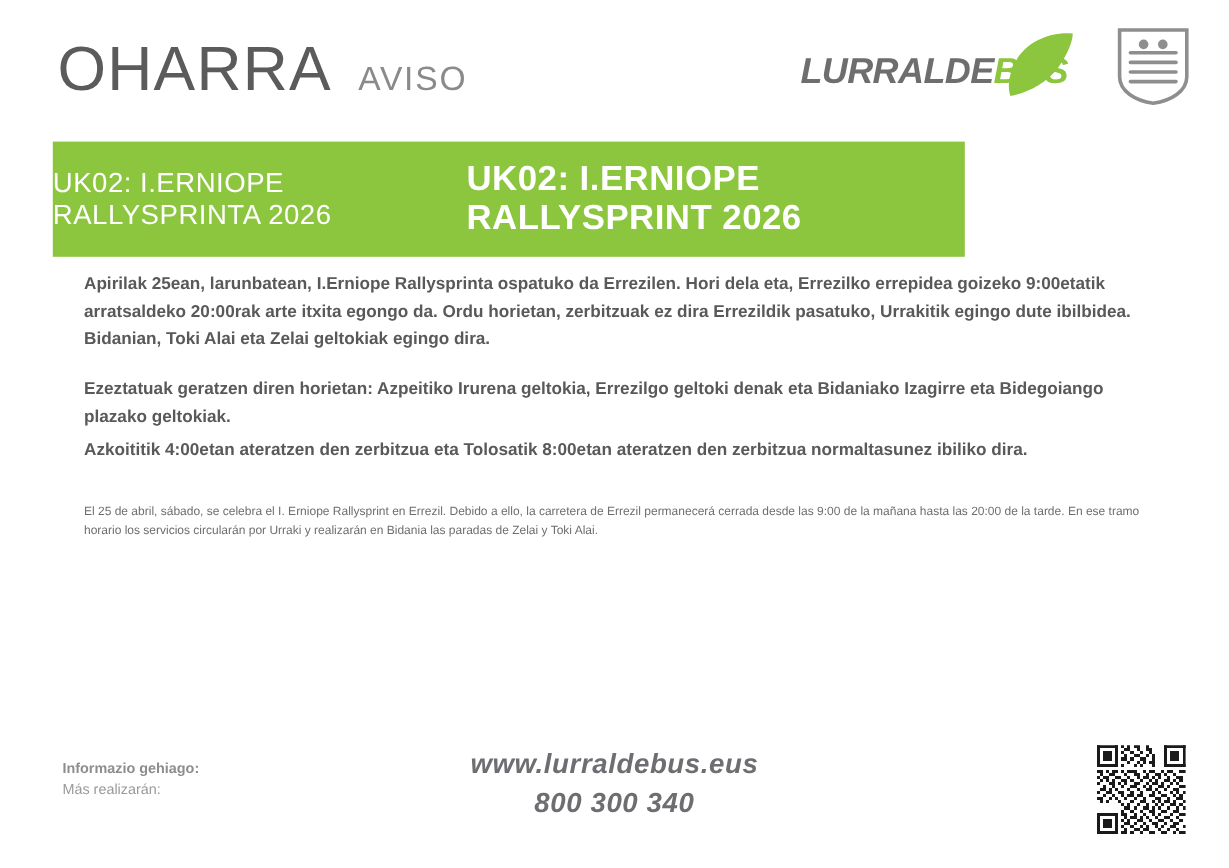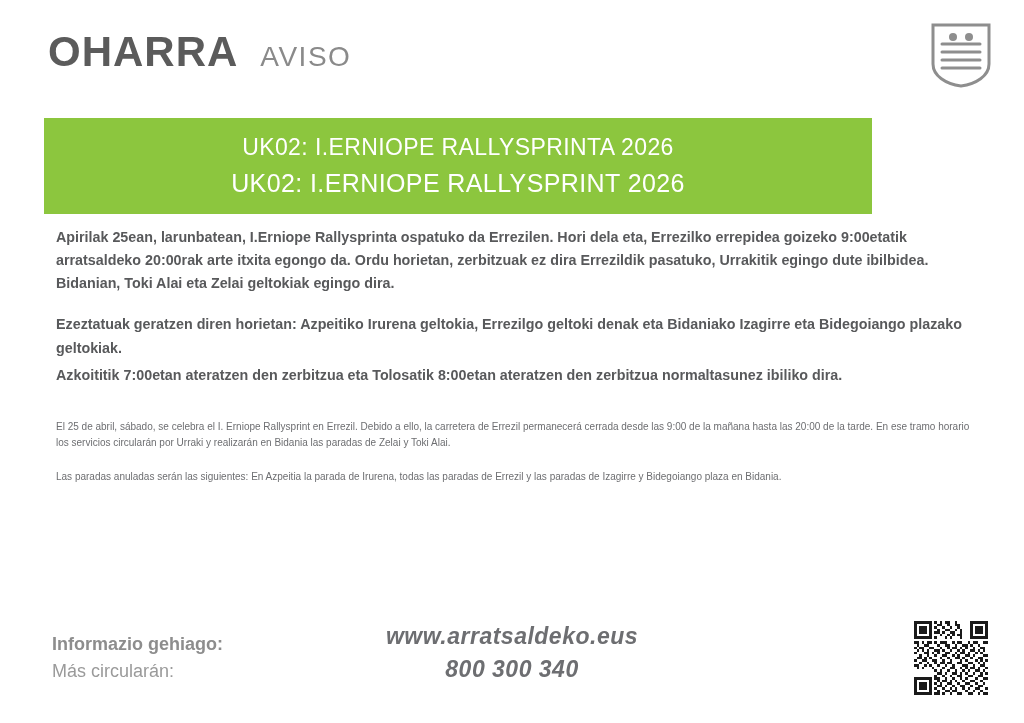--- a/index.html
+++ b/index.html
@@ -32,22 +32,22 @@
   }
   .title-block {
     position: absolute;
     left: 48px;
     top: 28px;
     display: flex;
     align-items: baseline;
     gap: 22px;
   }
   .title-eu {
-    font-size: 42px;
-    font-weight: bold;
+    font-size: 52px;
+    font-weight: normal;
     color: #5b5b5b;
     letter-spacing: 1px;
     font-family: "Liberation Sans", sans-serif;
   }
   .title-es {
     font-size: 28px;
     font-weight: 300;
     color: #8a8a8a;
     letter-spacing: 1.5px;
     font-family: "Liberation Sans", sans-serif;
@@ -88,50 +88,50 @@
     top: 22px;
     width: 62px;
     height: 66px;
   }
 
   
   .banner {
     position: absolute;
     left: 44px;
     top: 118px;
-    width: 828px;
+    width: 760px;
     height: 96px;
     background: #8cc63e;
     color: #ffffff;
     display: flex;
-    flex-direction: column;
+    flex-direction: row;
     align-items: center;
-    justify-content: center;
+    justify-content: flex-end;
     gap: 8px;
   }
   .banner-line1 {
     font-size: 23px;
     font-weight: 500;
     letter-spacing: 0.4px;
   }
   .banner-line2 {
-    font-size: 25px;
-    font-weight: 400;
+    font-size: 29px;
+    font-weight: 700;
     letter-spacing: 0.4px;
   }
 
   
   .content {
     position: absolute;
     left: 56px;
     top: 226px;
     width: 916px;
   }
   .para {
-    margin: 0 0 18px 0;
+    margin: 0 0 18px 14px;
     line-height: 1.62;
   }
   .para.eu {
     font-size: 14.3px;
     font-weight: bold;
     color: #58595b;
   }
   .para.es {
     font-size: 10px;
     font-weight: normal;
@@ -148,21 +148,21 @@
     width: 1024px;
     height: 110px;
   }
   .more-info {
     position: absolute;
     left: 52px;
     top: 18px;
     line-height: 1.5;
   }
   .more-info div {
-    font-size: 18px;
+    font-size: 12px;
     color: #9a9a9a;
   }
   .more-info .eu { font-weight: bold; color: #8d8d8d; }
 
   .web {
     position: absolute;
     left: 0;
     right: 0;
     top: 10px;
     text-align: center;
@@ -194,51 +194,58 @@
 <body>
 
 <div class="page">
 
   <div class="header">
     <div class="title-block">
       <span class="title-eu">OHARRA</span>
       <span class="title-es">AVISO</span>
     </div>
 
+    <div class="logo">
+      <svg class="logo-leaf" viewBox="0 0 62 56">
+        <path d="M60 2 C40 0 18 10 10 30 C6 40 6 48 8 54 C20 52 38 44 48 30 C56 19 60 8 60 2 Z" fill="#8cc63e"></path>
+      </svg>
+      <div class="logo-text">
+        <span class="t1">LURRALDE</span><span class="t2">BUS</span>
+      </div>
+    </div>
 
     <svg class="crest" viewBox="0 0 62 66">
       <path d="M3 3 H59 V42 C59 54 46 62 31 64 C16 62 3 54 3 42 Z" fill="none" stroke="#8e8e8e" stroke-width="3"></path>
       <path d="M12 22 h38 M12 30 h38 M12 38 h38 M12 46 h38" stroke="#8e8e8e" stroke-width="3" fill="none" stroke-linecap="round"></path>
       <circle cx="23" cy="15" r="4" fill="#8e8e8e"></circle>
       <circle cx="39" cy="15" r="4" fill="#8e8e8e"></circle>
     </svg>
   </div>
 
   <div class="banner">
     <div class="banner-line1">UK02: I.ERNIOPE RALLYSPRINTA 2026</div>
     <div class="banner-line2">UK02: I.ERNIOPE RALLYSPRINT 2026</div>
   </div>
 
   <div class="content">
     <p class="para eu">Apirilak 25ean, larunbatean, I.Erniope Rallysprinta ospatuko da Errezilen. Hori dela eta, Errezilko errepidea goizeko 9:00etatik arratsaldeko 20:00rak arte itxita egongo da. Ordu horietan, zerbitzuak ez dira Errezildik pasatuko, Urrakitik egingo dute ibilbidea. Bidanian, Toki Alai eta Zelai geltokiak egingo dira.</p>
     <p class="para eu tight">Ezeztatuak geratzen diren horietan: Azpeitiko Irurena geltokia, Errezilgo geltoki denak eta Bidaniako Izagirre eta Bidegoiango plazako geltokiak.</p>
-    <p class="para eu">Azkoititik 7:00etan ateratzen den zerbitzua eta Tolosatik 8:00etan ateratzen den zerbitzua normaltasunez ibiliko dira.</p>
+    <p class="para eu">Azkoititik 4:00etan ateratzen den zerbitzua eta Tolosatik 8:00etan ateratzen den zerbitzua normaltasunez ibiliko dira.</p>
     <div class="gap-lg"></div>
     <p class="para es">El 25 de abril, sábado, se celebra el I. Erniope Rallysprint en Errezil. Debido a ello, la carretera de Errezil permanecerá cerrada desde las 9:00 de la mañana hasta las 20:00 de la tarde. En ese tramo horario los servicios circularán por Urraki y realizarán en Bidania las paradas de Zelai y Toki Alai.</p>
-    <p class="para es tight">Las paradas anuladas serán las siguientes: En Azpeitia la parada de Irurena, todas las paradas de Errezil y las paradas de Izagirre y Bidegoiango plaza en Bidania.</p>
   </div>
 
   <div class="footer">
     <div class="more-info">
       <div class="eu">Informazio gehiago:</div>
-      <div class="es">Más circularán:</div>
+      <div class="es">Más realizarán:</div>
     </div>
 
     <div class="web">
-      <div class="url">www.arratsaldeko.eus</div>
+      <div class="url">www.lurraldebus.eus</div>
       <div class="phone">800 300 340</div>
     </div>
 
     <svg class="qr" viewBox="0 0 29 29" shape-rendering="crispEdges">
       <rect width="29" height="29" fill="#ffffff"></rect>
       <g fill="#1a1a1a">
         <rect x="0" y="0" width="7" height="1"></rect>
           <rect x="0" y="6" width="7" height="1"></rect>
         <rect x="0" y="0" width="1" height="7"></rect>
           <rect x="6" y="0" width="1" height="7"></rect>

